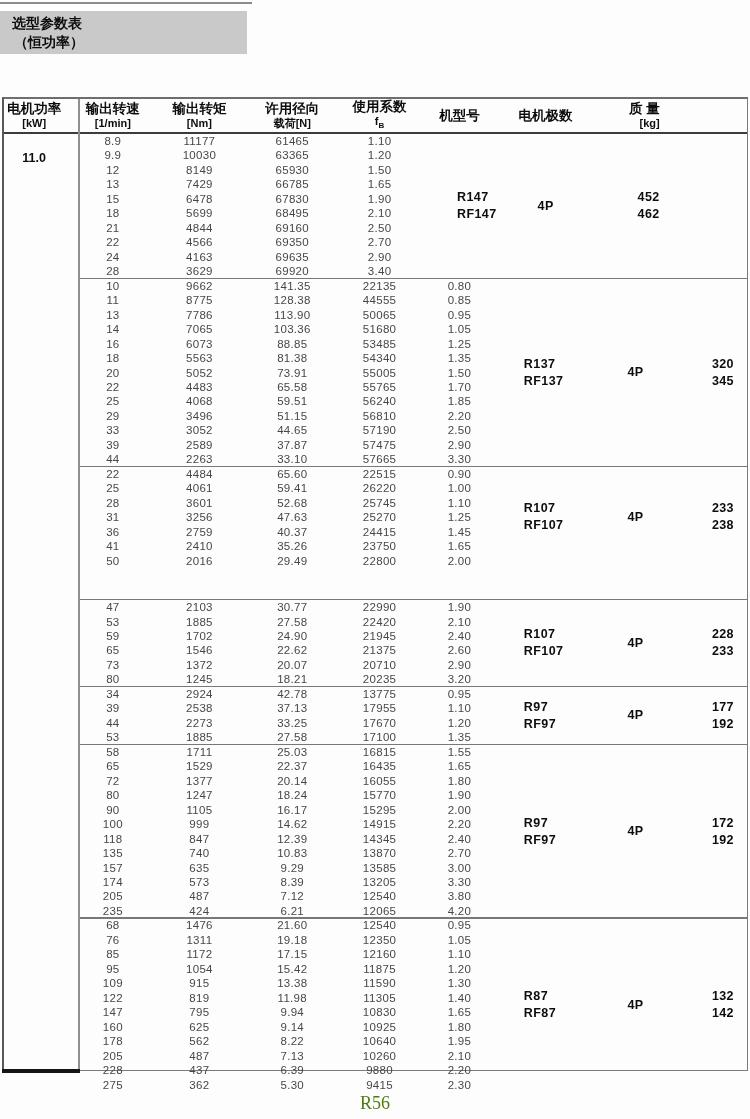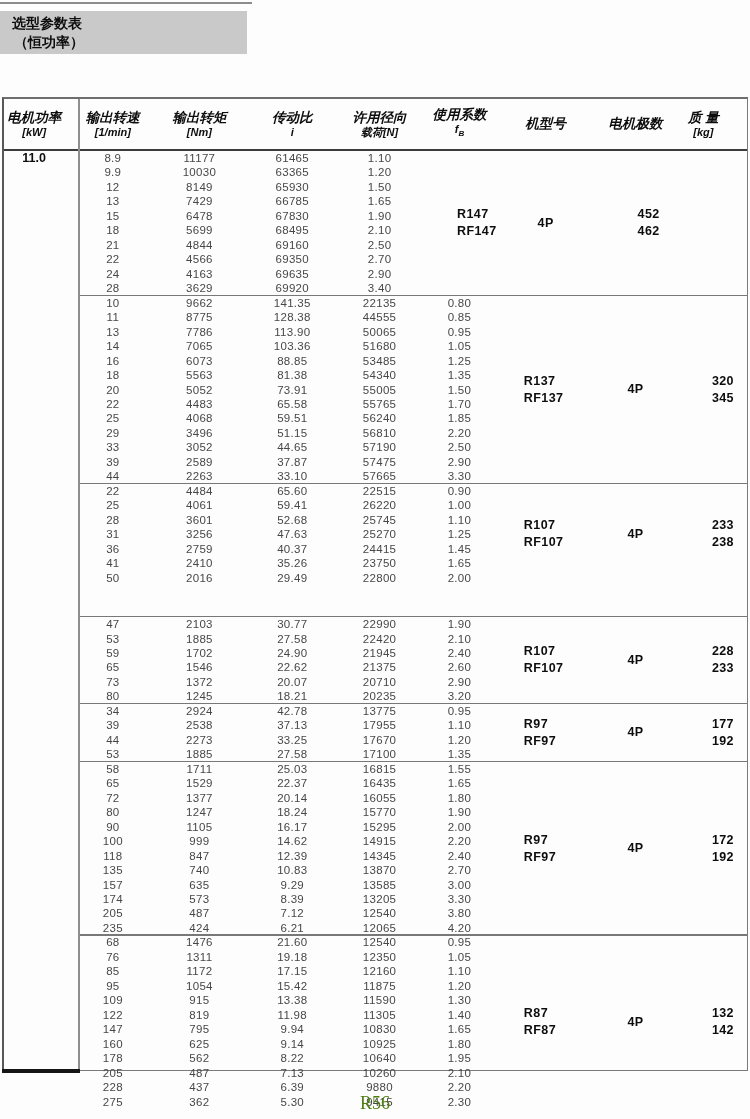--- a/index.html
+++ b/index.html
@@ -13,36 +13,36 @@
                font-size:14px; line-height:19px; padding:3px 0 0 12px; box-sizing:border-box; }
   .title-box .t2 { padding-left:2px; }
 
   .table { position:absolute; left:2px; top:97px; width:746px; height:974px;
            border-top:2px solid #6e6e6e; border-left:2px solid #585858;
            border-right:1.5px solid #7a7a7a; border-bottom:1.5px solid #7a7a7a;
            box-sizing:border-box; }
 
   .grid9 { display:grid; grid-template-columns:10% 9.3% 14% 11% 12.5% 9% 14.2% 10% 10%; }
 
-  .thead { height:52px; border-bottom:2.5px solid #3c3c3c; box-sizing:border-box;font-style:italic; }
+  .thead { height:35px; border-bottom:2.5px solid #3c3c3c; box-sizing:border-box; }
   .hcell { display:flex; flex-direction:column; justify-content:center; align-items:center; color:#0d0d0d; }
   .hcell .h1 { font-size:13.5px; font-weight:bold; line-height:16px; white-space:nowrap; }
   .hcell .h2 { font-size:11px; font-weight:bold; line-height:13px; white-space:nowrap; }
   .hcell.c1 { padding-right:14px; }
-  .hcell.c9 { align-items:center; padding-right:13px; }
+  .hcell.c9 { align-items:flex-end; padding-right:13px; }
   .h2 sub { font-size:8px; }
 
   .section { position:relative; }
   .sep { position:absolute; top:-1px; left:10%; right:0; height:1.3px; background:var(--line-gray,#787878); }
 
   .cell { text-align:center; color:#474747; font-size:11.5px; letter-spacing:0.3px; }
   .cell .v { height:14.47px; line-height:14.6px; }
 
   .power { text-align:center; color:#0d0d0d; font-weight:bold; font-size:12.5px;
-           padding-right:14px; padding-top:0; box-sizing:border-box; }
+           padding-right:14px; padding-top:17px; box-sizing:border-box; }
 
   .info { display:flex; flex-direction:column; justify-content:center; color:#0d0d0d;
           font-weight:bold; font-size:12.5px; letter-spacing:0.4px; }
   .info .ln { line-height:17px; }
   .model { align-items:flex-start; padding-left:31px; box-sizing:border-box; }
   .poles { align-items:center; }
   .mass  { align-items:flex-end; padding-right:13px; box-sizing:border-box; }
 
   .v-divider { position:absolute; left:10%; top:0; bottom:0; width:1.5px; background:#8f8f8f; }
   .bottom-black { position:absolute; left:-2px; bottom:-2.5px; width:calc(10% + 4px); height:3.5px; background:#151515; }
@@ -69,24 +69,20 @@
         <span class="h1">电机功率</span>
         <span class="h2">[kW]</span>
       </div>
       <div class="hcell">
         <span class="h1">输出转速</span>
         <span class="h2">[1/min]</span>
       </div>
       <div class="hcell">
         <span class="h1">输出转矩</span>
         <span class="h2">[Nm]</span>
-      </div>
-      <div class="hcell">
-        <span class="h1">传动比</span>
-        <span class="h2">i</span>
       </div>
       <div class="hcell">
         <span class="h1">许用径向</span>
         <span class="h2">载荷[N]</span>
       </div>
       <div class="hcell">
         <span class="h1">使用系数</span>
         <span class="h2"><span>f</span><sub>B</sub></span>
       </div>
       <div class="hcell">

